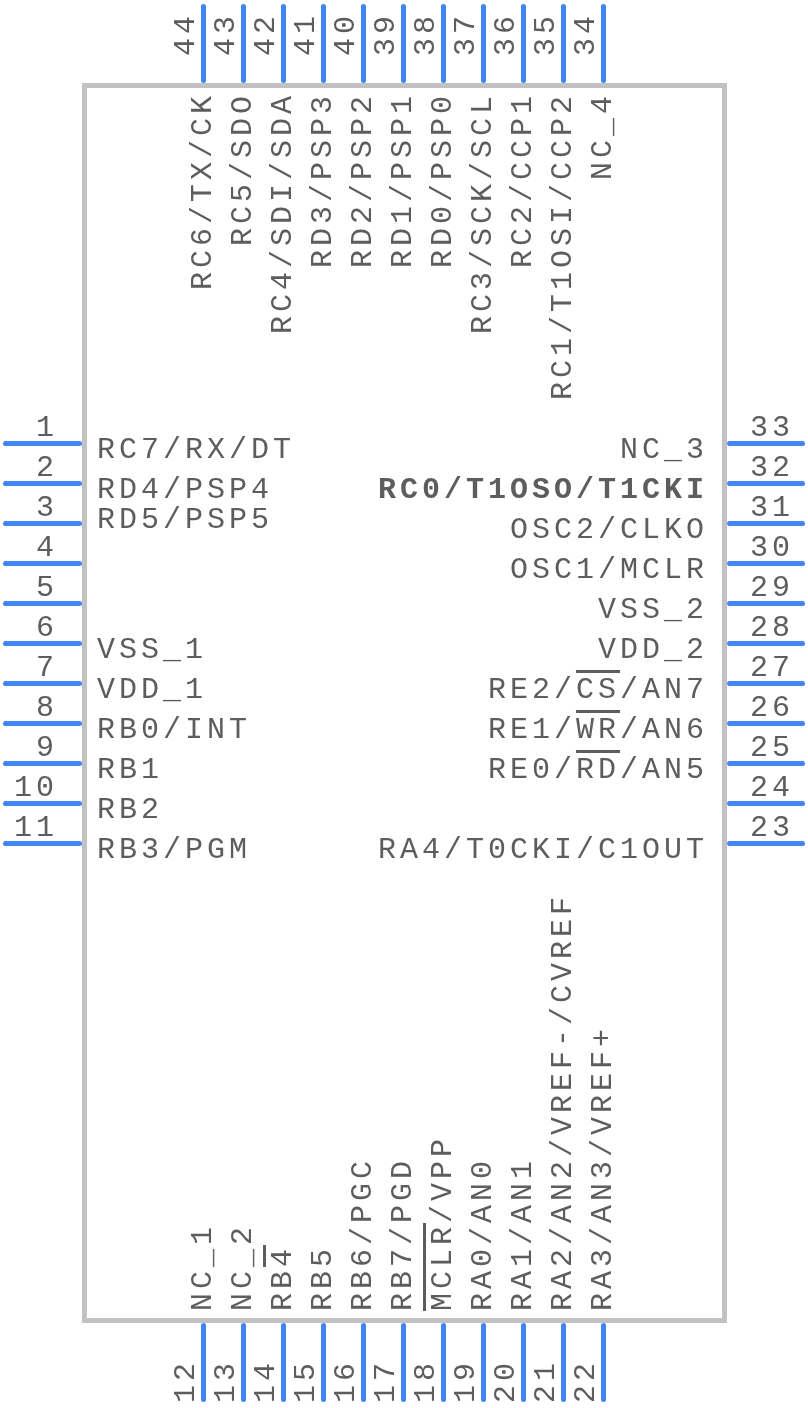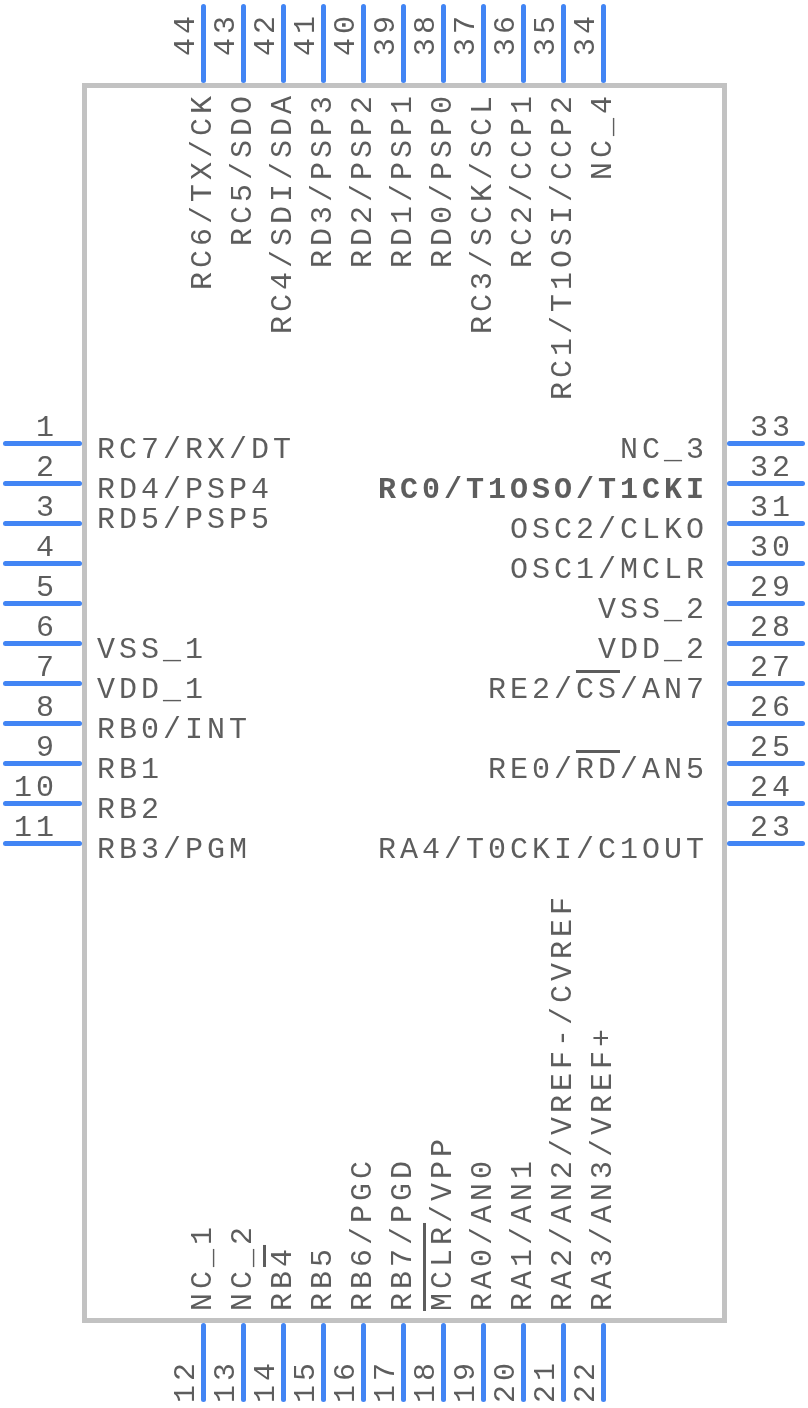--- a/index.html
+++ b/index.html
@@ -96,20 +96,21 @@
     <div class="txt num-right" style="left: 750px; top: 573px; width: 70px; height: 30px;">29</div>
     <div class="txt lbl-right" style="right: 100px; top: 595px; height: 30px;"><span>VSS_2</span></div>
     <div class="pin" style="left: 727px; top: 641px; width: 78px; height: 5px;"></div>
     <div class="txt num-right" style="left: 750px; top: 613px; width: 70px; height: 30px;">28</div>
     <div class="txt lbl-right" style="right: 100px; top: 635px; height: 30px;"><span>VDD_2</span></div>
     <div class="pin" style="left: 727px; top: 681px; width: 78px; height: 5px;"></div>
     <div class="txt num-right" style="left: 750px; top: 653px; width: 70px; height: 30px;">27</div>
     <div class="txt lbl-right" style="right: 100px; top: 675px; height: 30px;"><span>RE2/</span><span class="ov">CS</span><span>/AN7</span></div>
     <div class="pin" style="left: 727px; top: 721px; width: 78px; height: 5px;"></div>
     <div class="txt num-right" style="left: 750px; top: 693px; width: 70px; height: 30px;">26</div>
+    <div class="txt lbl-right" style="right: 100px; top: 715px; height: 30px;"><span>RE1/</span><span class="ov">WR</span><span>/AN6</span></div>
     <div class="pin" style="left: 727px; top: 761px; width: 78px; height: 5px;"></div>
     <div class="txt num-right" style="left: 750px; top: 733px; width: 70px; height: 30px;">25</div>
     <div class="txt lbl-right" style="right: 100px; top: 755px; height: 30px; margin-left: 47px;"><span>RE0/</span><span class="ov">RD</span><span>/AN5</span></div>
     <div class="pin" style="left: 727px; top: 801px; width: 78px; height: 5px;"></div>
     <div class="txt num-right" style="left: 750px; top: 773px; width: 70px; height: 30px;">24</div>
     <div class="pin" style="left: 727px; top: 841px; width: 78px; height: 5px;"></div>
     <div class="txt num-right" style="left: 750px; top: 813px; width: 70px; height: 30px;">23</div>
     <div class="txt lbl-right" style="right: 100px; top: 835px; height: 30px;"><span>RA4/T0CKI/C1OUT</span></div>
     <div class="pin" style="left: 201px; top: 4px; width: 5px; height: 79px;"></div>
     <div class="txt vtxt" style="left: 166px; top: 442px; text-align: right;">44</div>

